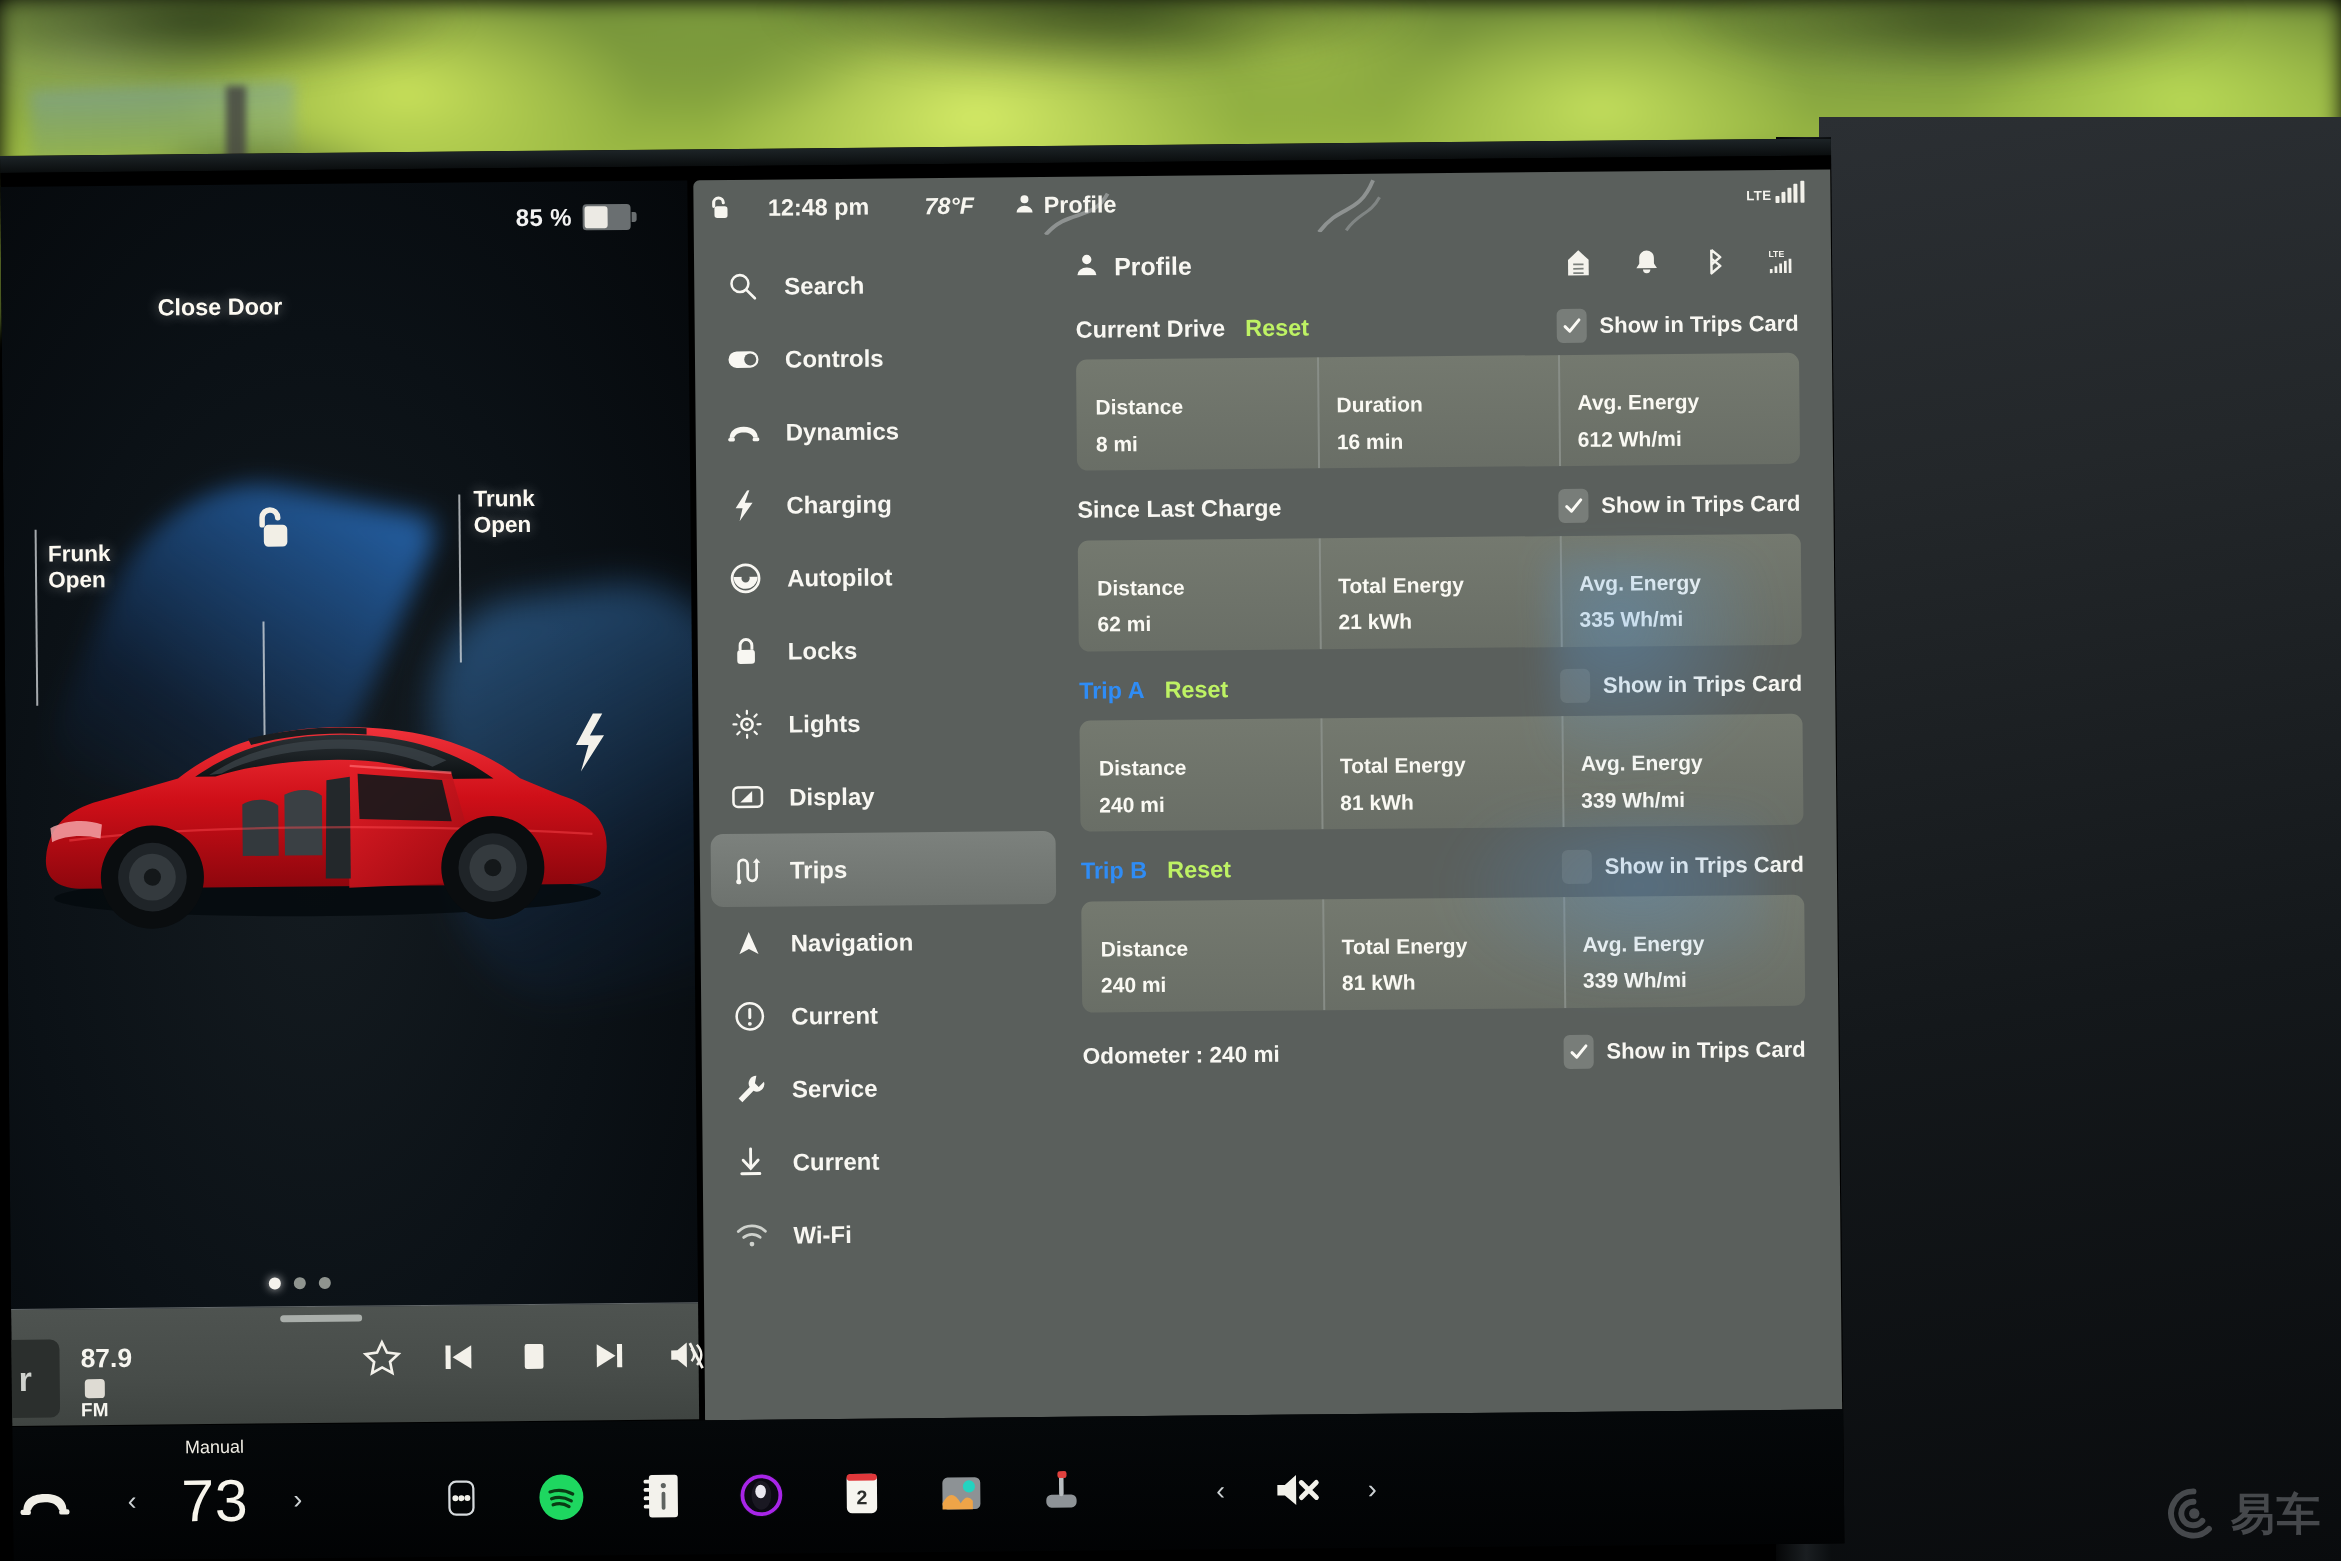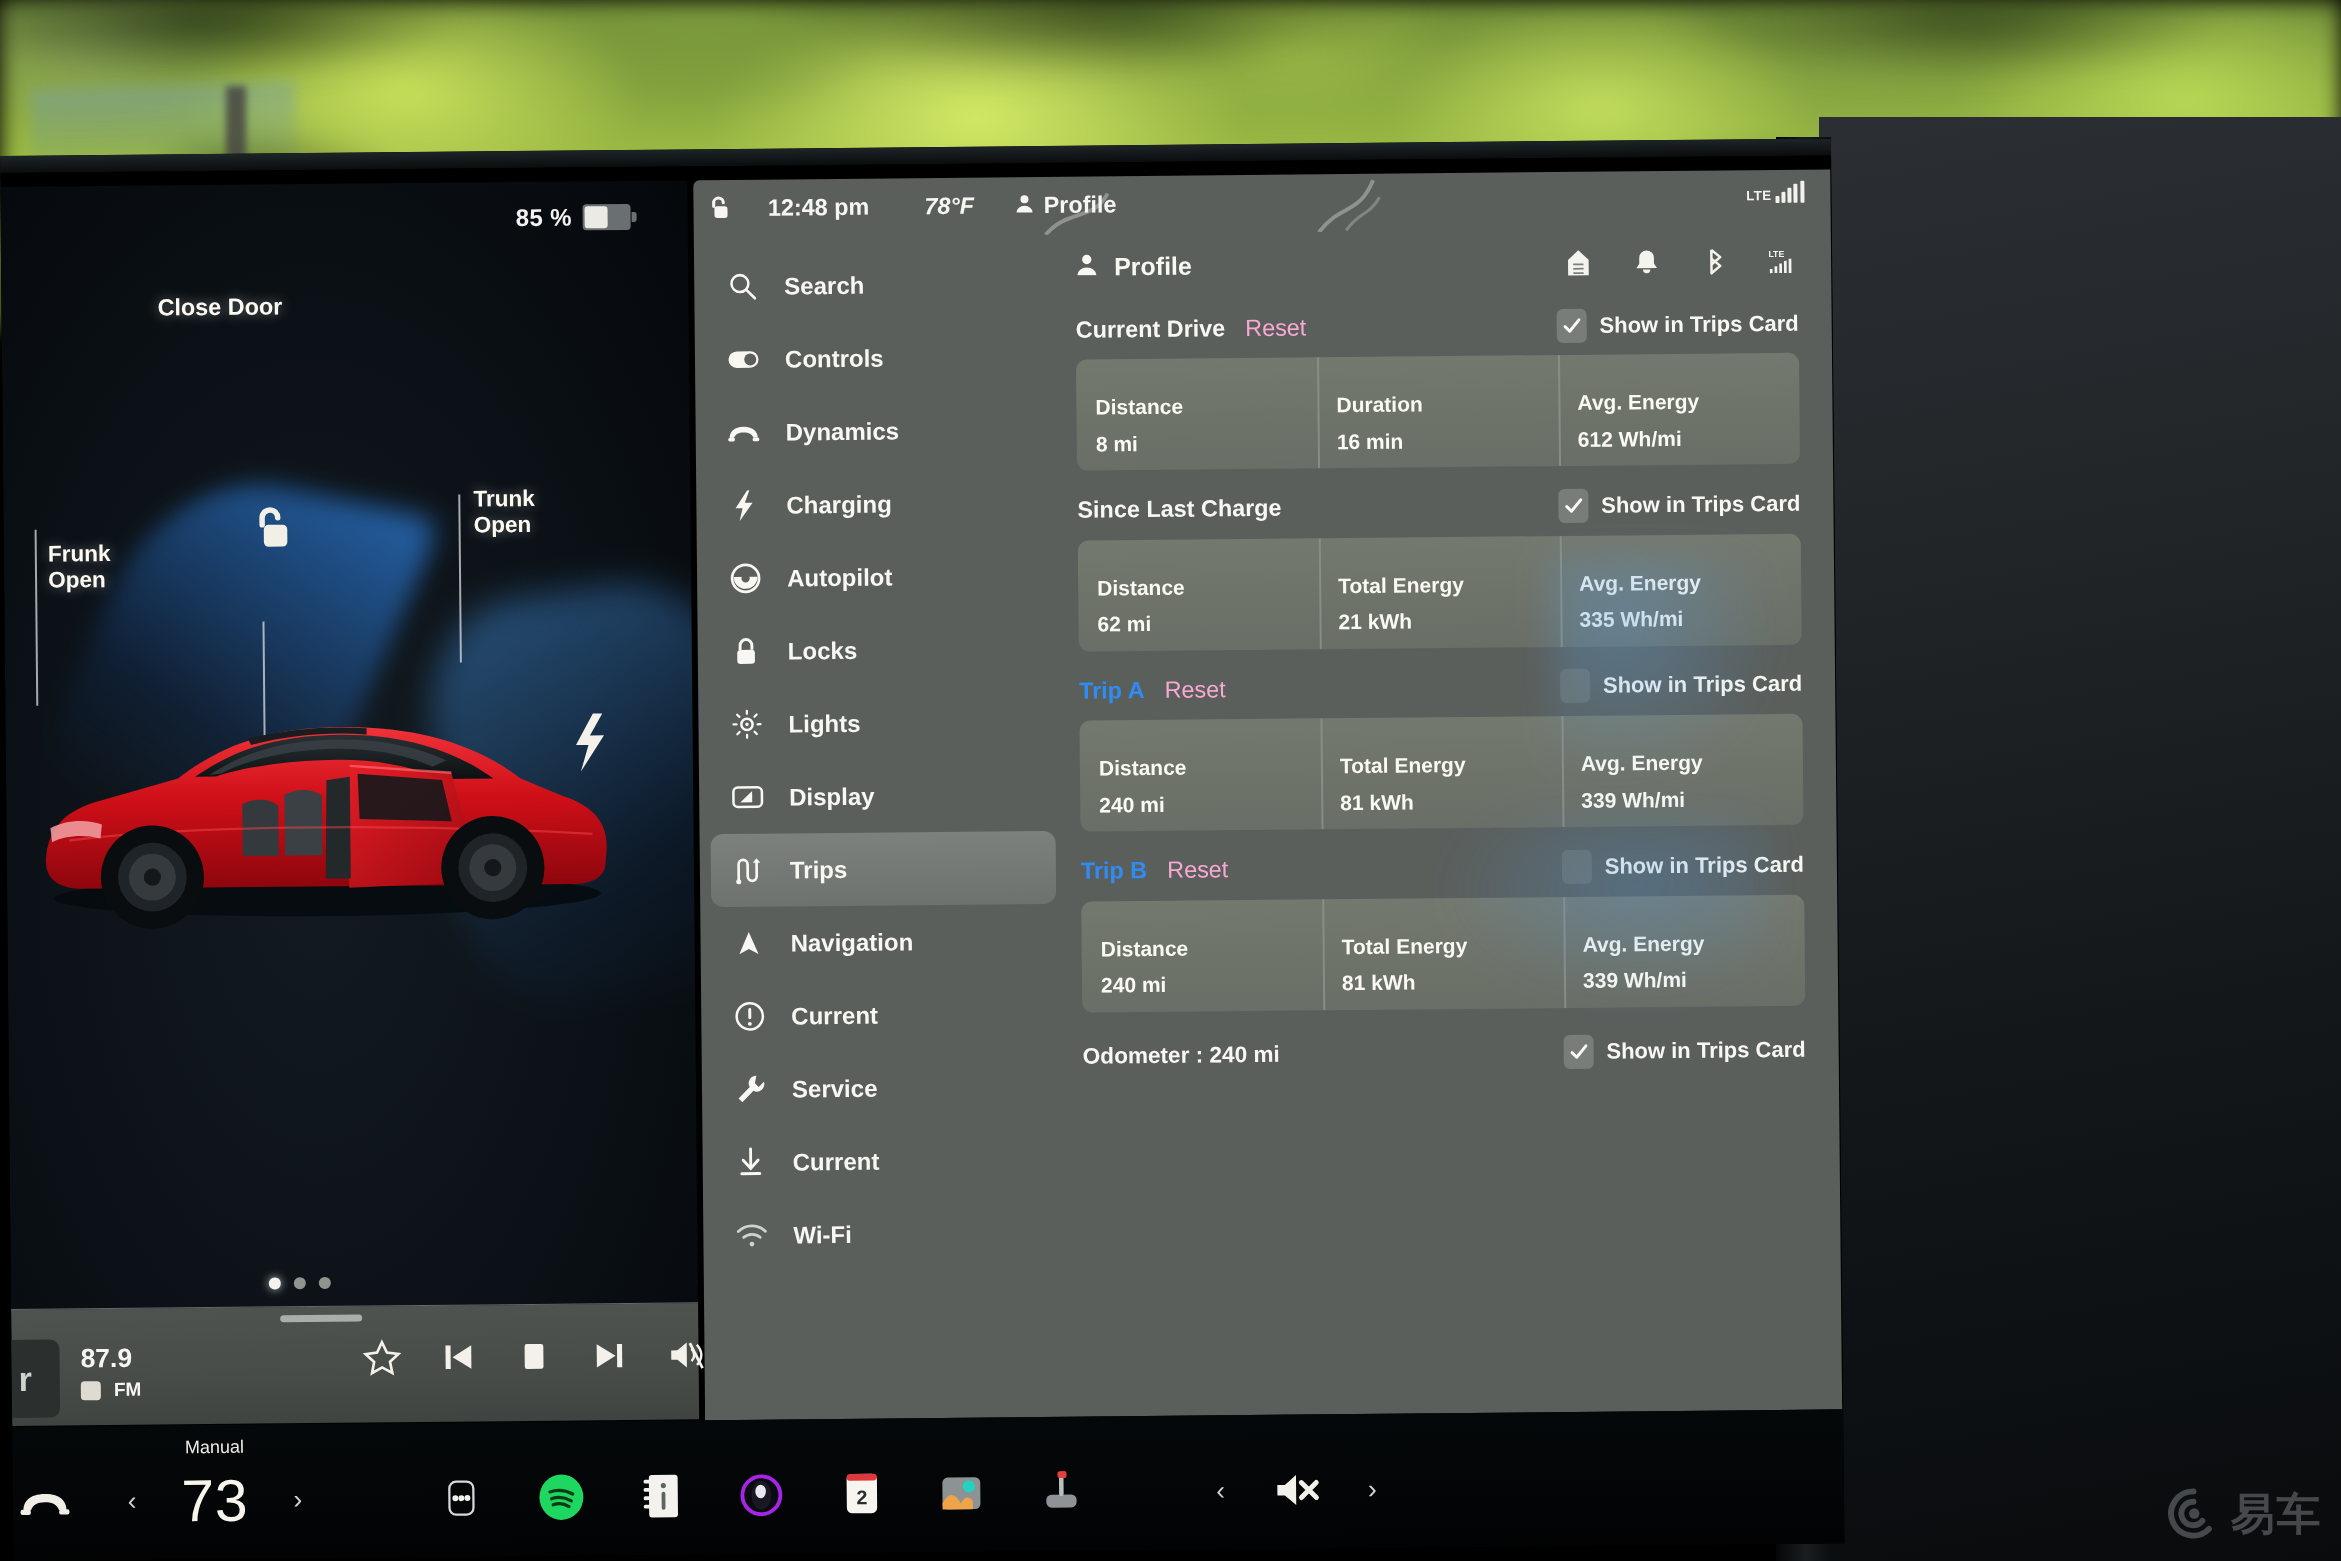--- a/index.html
+++ b/index.html
@@ -140,22 +140,22 @@
   }
   .media-art {
     position:absolute; left:-30px; top:30px; width:78px; height:78px; border-radius:9.4px;
     background:#2b2f2d; overflow:hidden;
   }
   .media-art span { position:absolute; left:37px; top:20px; color:#cfd2cd; font-size:34px; font-weight:bold; }
   .media-freq {
     position:absolute; left:69px; top:36px; color:#f6f5ef; font-size:26.5px; font-weight:bold; line-height:1;
   }
   .media-band {
-    position:absolute; left:69px; top:70px; display:flex; align-items:center; gap:13px;
-    color:#f6f5ef; font-size:19px; font-weight:bold;
+    position:absolute; left:69px; top:70px; display:flex; align-items:center; gap:1px;
+    color:#f6f5ef; font-size:19px; font-weight:bold;flex-direction:column;
   }
   .band-chip { width:20px; height:19px; border-radius:3.9px; background:#dedbd3; }
   .media-ctrls {
     position:absolute; left:350px; top:31px; display:flex; align-items:center; gap:35px;
   }
   .mc { width:41px; height:41px; display:flex; align-items:center; justify-content:center; }
 
   
   .settings {
     position:absolute; left:693px; top:14px; width:1137px; height:1240px;
@@ -200,21 +200,21 @@
   }
   .head-icons { margin-left:auto; display:flex; align-items:center; gap:37px; }
   .hi { width:31px; height:31px; display:flex; align-items:flex-end; justify-content:center; }
 
   .sec { margin-top:19px; }
   .sec-row {
     display:flex; align-items:center; height:41px;
   }
   .sec-title { color:#f8f7f2; font-size:23.4px; font-weight:bold; }
   .sec-title.blue { color:#2f8cf5; }
-  .sec-reset { color:#f9a8d4; font-size:23.4px; font-weight:normal; margin-left:20px;text-align:center; }
+  .sec-reset { color:#bef264; font-size:23.4px; font-weight:bold; margin-left:20px;text-align:center; }
   .show-wrap { margin-left:auto; display:flex; align-items:center; gap:12.5px; }
   .cbox {
     width:30px; height:34px; border-radius:6.2px; background:#787d79;
     display:flex; align-items:center; justify-content:center;
   }
   .cbox.unchecked { background:#6a6f6b; }
   .show-lbl { color:#f8f7f2; font-size:22px; font-weight:bold; }
 
   .stat-card {
     margin-top:9.4px; height:111px; border-radius:11px; overflow:hidden;

